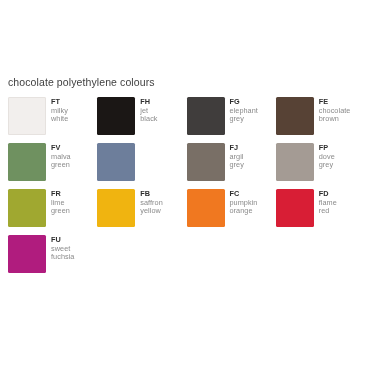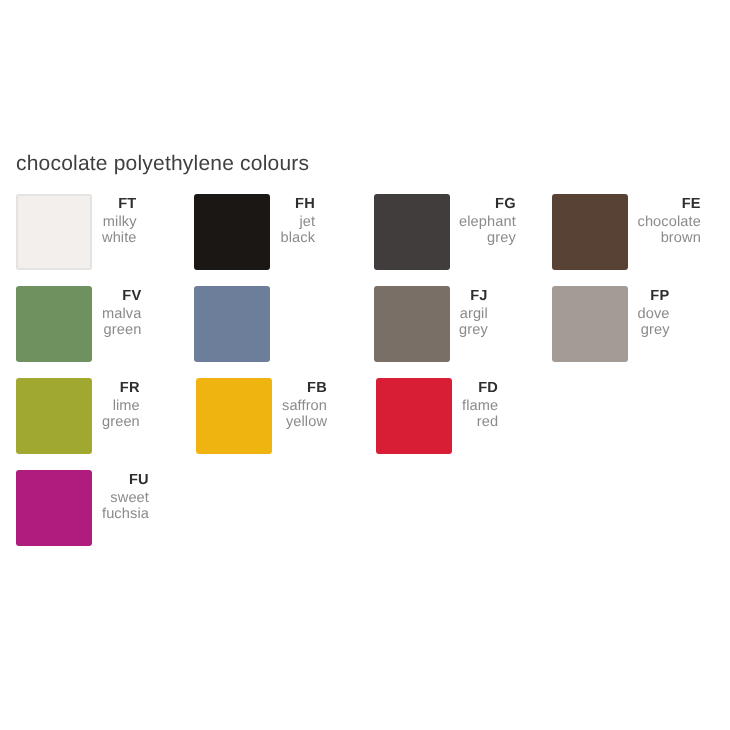--- a/index.html
+++ b/index.html
@@ -65,21 +65,20 @@
   }
 
   .swatch-chip.light-edge {
     box-shadow: inset 0 0 0 1px #e6e2df;
   }
 
   .swatch-text {
     margin-left: 5px;
     padding-top: 1px;
     line-height: 8.6px;
-    text-align: right;
   }
 
   .swatch-code {
     font-size: 7.3px;
     font-weight: bold;
     color: #2e2e2e;
     letter-spacing: 0.15px;
     display: block;
   }
 
@@ -173,20 +172,28 @@
         </div>
         <div class="swatch-cell">
           <div class="swatch-chip" style="background: rgb(240, 180, 16);"></div>
           <div class="swatch-text">
             <span class="swatch-code">FB</span>
             <span class="swatch-name">saffron
 yellow</span>
           </div>
         </div>
         <div class="swatch-cell">
+          <div class="swatch-chip" style="background: rgb(240, 120, 32);"></div>
+          <div class="swatch-text">
+            <span class="swatch-code">FC</span>
+            <span class="swatch-name">pumpkin
+orange</span>
+          </div>
+        </div>
+        <div class="swatch-cell">
           <div class="swatch-chip" style="background: rgb(216, 30, 53);"></div>
           <div class="swatch-text">
             <span class="swatch-code">FD</span>
             <span class="swatch-name">flame
 red</span>
           </div>
         </div>
       </div>
       <div class="swatch-row">
         <div class="swatch-cell">

